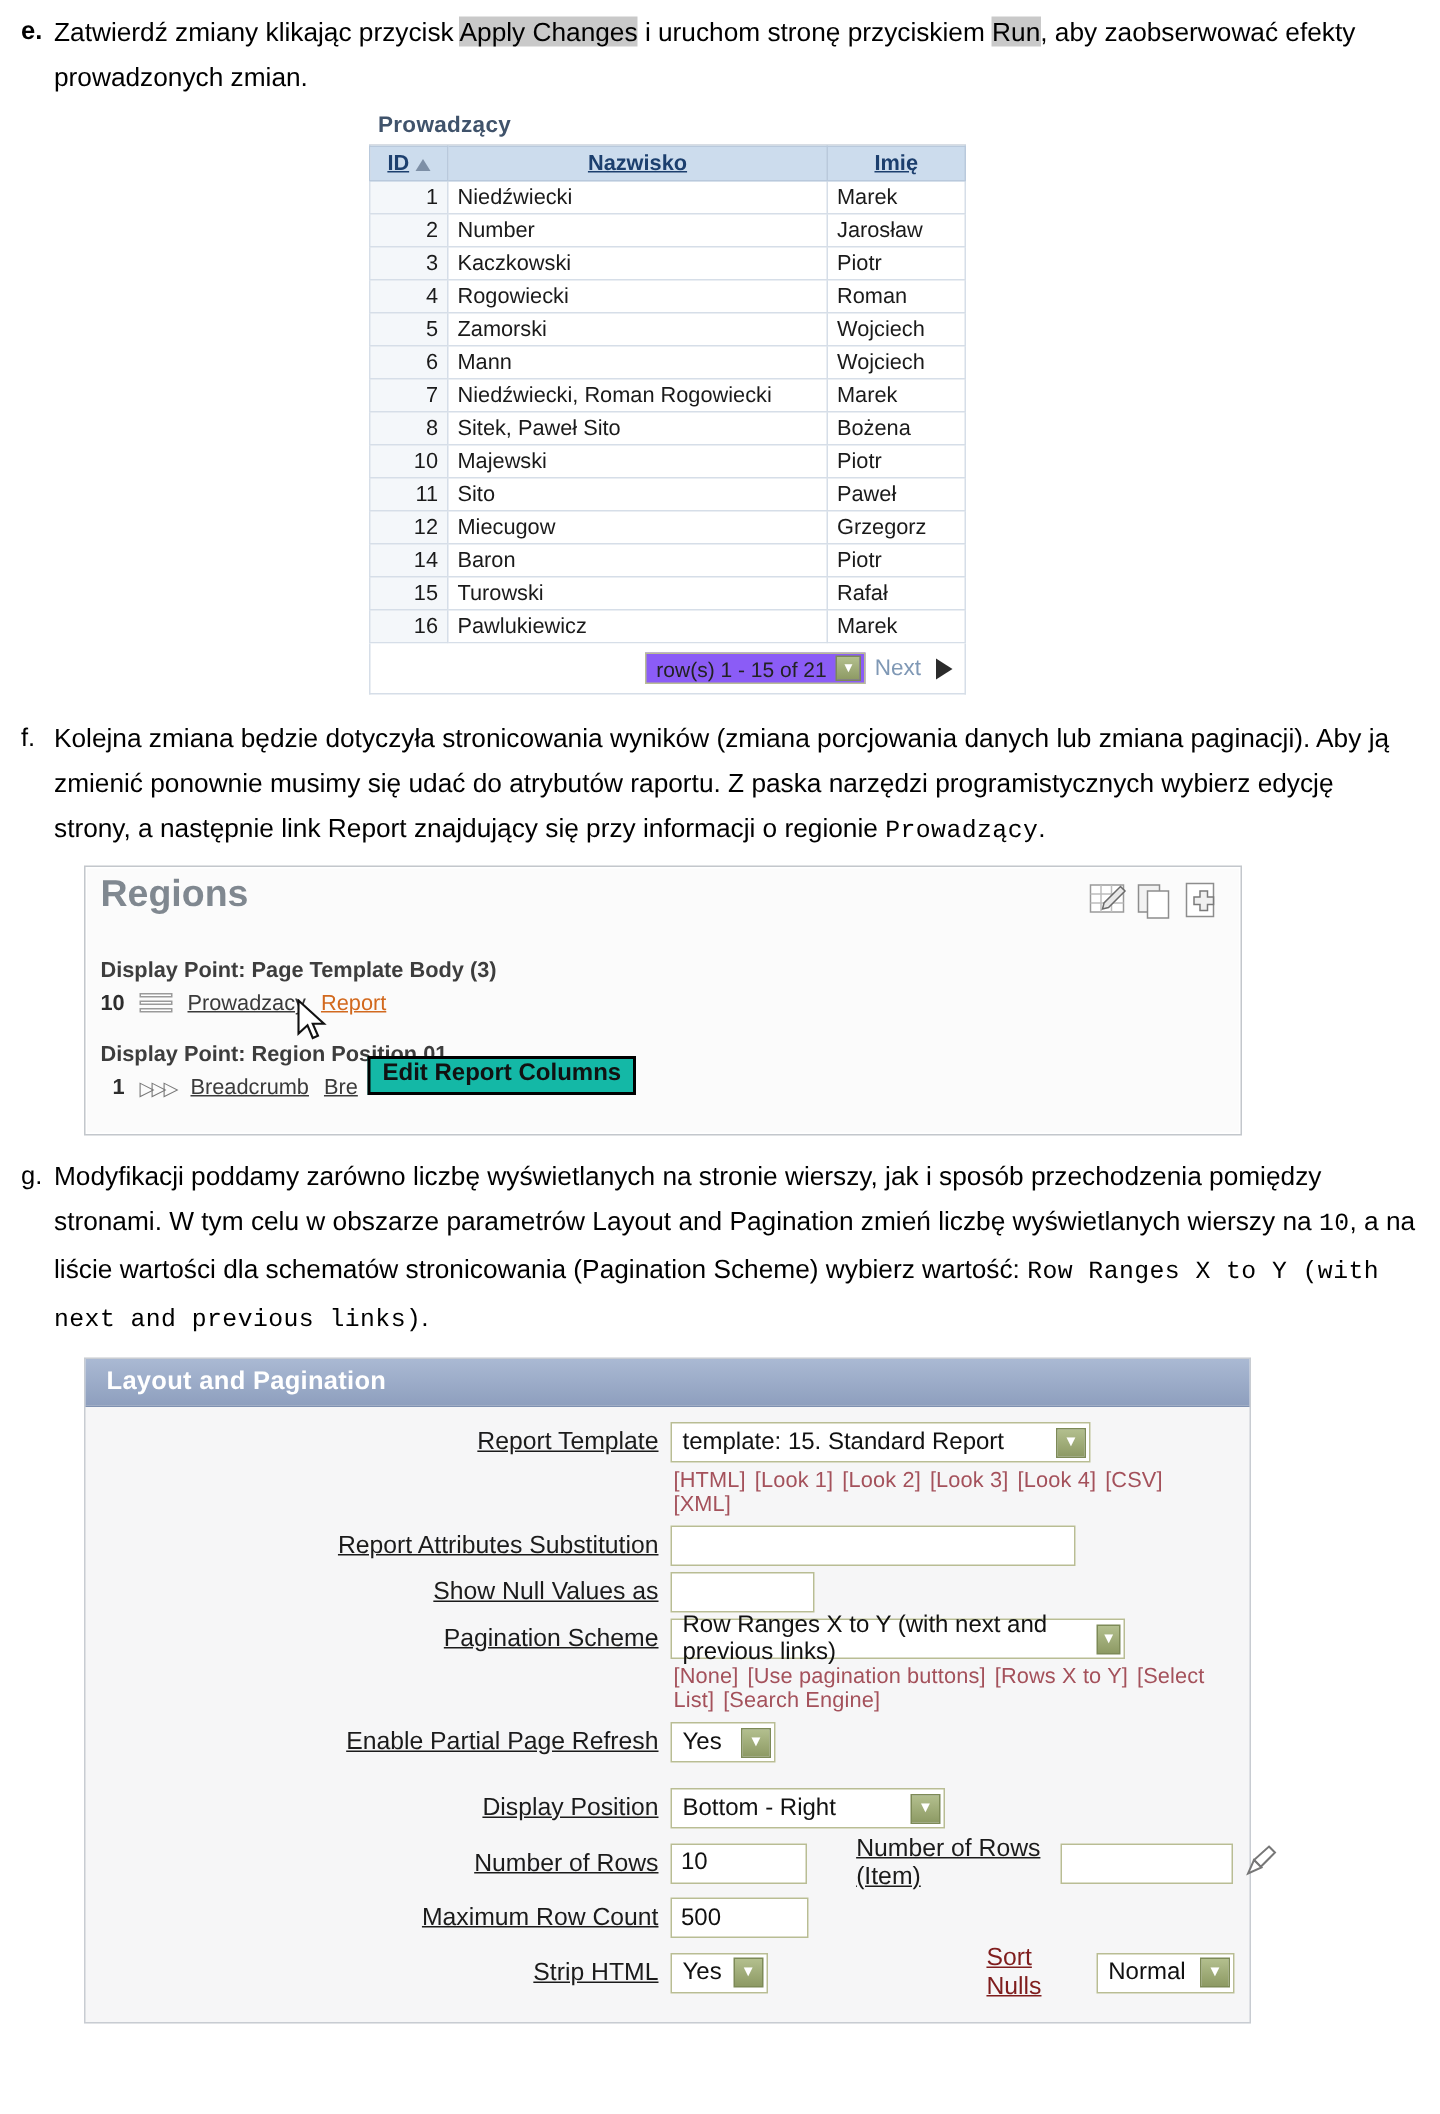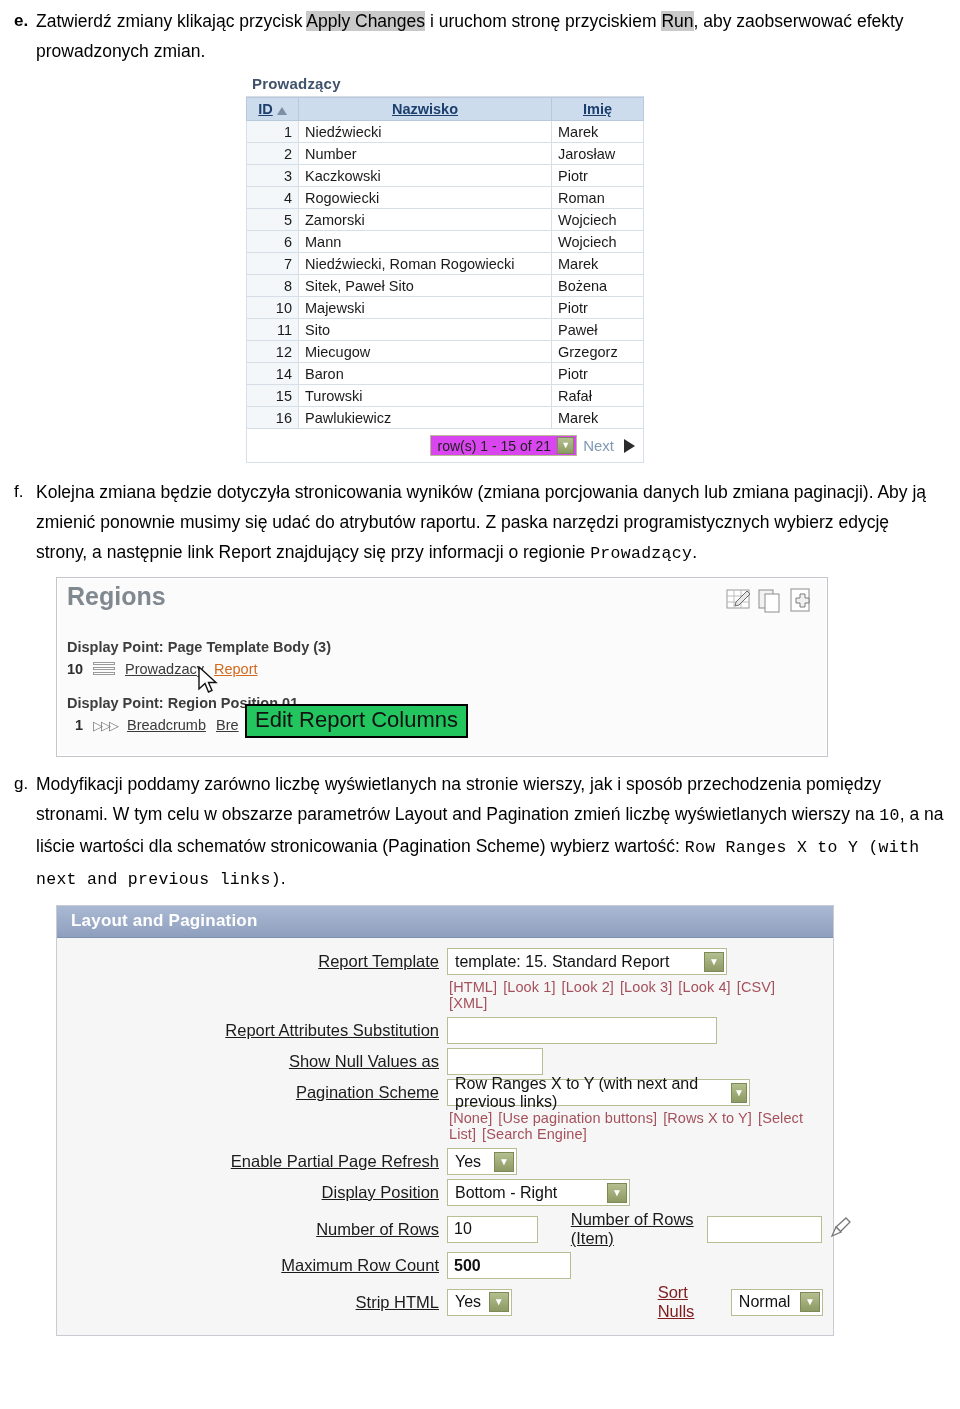--- a/index.html
+++ b/index.html
@@ -47,21 +47,21 @@
     background:#ffffff; height:22px;
   }
   table.rpt tbody td.c-id { text-align:right; background:#f4f7fa; width:52px; }
   table.rpt tbody td.c-im { width:92px; }
   .sort-arrow { display:inline-block; width:0;height:0;
     border-left:5px solid transparent; border-right:5px solid transparent;
     border-bottom:8px solid #7d8fa6; margin-left:4px; vertical-align:-1px; }
   .rpt-foot { border:1px solid #d6dee8; border-top:none; padding:6px 8px;
      display:flex; justify-content:flex-end; align-items:center; gap:6px; background:#fff;}
   .pagebox {
-    border:1px solid #b9bd94; background:#d946ef; display:flex; align-items:center;
+    border:1px solid #b9bd94; background:#8b5cf6; display:flex; align-items:center;
     font-size:14px; color:#222; padding:1px 2px 1px 7px; gap:6px;justify-content:space-between;
   }
   .sel-arrow {
     width:17px;height:17px;background:linear-gradient(#b3bf8e,#8d9a64);
     border:1px solid #7d8a57; display:flex;align-items:center;justify-content:center;
     color:#fff;font-size:9px;line-height:1;
   }
   .next-link { color:#7f98b5; font-size:15px; }
   .next-tri { display:inline-block;width:0;height:0;
     border-top:7px solid transparent;border-bottom:7px solid transparent;
@@ -79,22 +79,22 @@
   .rg-line { font-size:14.5px; color:#3d3d3d; font-weight:700; padding-left:10px; }
   .rg-row { display:flex; align-items:center; gap:10px; padding-left:10px; font-size:14.5px; }
   .rg-num { font-weight:700; width:16px; text-align:right; color:#2d2d2d;}
   .rg-link { color:#3a3a3a; text-decoration:underline; }
   .rg-link.orange { color:#d2691e; text-decoration:underline; }
   .stack-icon { display:inline-block; width:22px; }
   .stack-icon i { display:block; height:3px; background:#fff; border:1px solid #9a9a9a; margin-bottom:2px;}
   .tri3 { color:#777; letter-spacing:-2px; font-size:13px; }
   .tooltip {
     position:absolute; left:188px; top:126px;
-    background:#22c55e; border:2px solid #000; padding:1px 8px 3px 8px;
-    font-size:22px; color:#111; font-weight:400; white-space:nowrap;
+    background:#14b8a6; border:2px solid #000; padding:1px 8px 3px 8px;
+    font-size:16px; color:#111; font-weight:700; white-space:nowrap;
   }
   .cursor-arrow { position:absolute; left:140px; top:88px; }
 
   
   .lay {
     margin:10px 0 0 56px; width:778px; border:1px solid #c8ccd2;
     background:#f6f6f7;
   }
   .lay-hd {
     background:linear-gradient(#aab9d3,#8e9fbe);
@@ -359,21 +359,21 @@
     <div class="frow" style="margin-top:3px;">
       <div class="flabel">Enable Partial Page Refresh</div>
       <div class="fctl">
         <div class="sel" style="width:70px;">
           <span>Yes</span>
           <span class="sel-arrow">▼</span>
         </div>
       </div>
     </div>
 
-    <div class="frow" style="margin-top:4px;">
+    <div class="frow" style="margin-top:17px;">
       <div class="flabel">Display Position</div>
       <div class="fctl">
         <div class="sel" style="width:183px;">
           <span>Bottom - Right</span>
           <span class="sel-arrow">▼</span>
         </div>
       </div>
     </div>
 
     <div class="frow" style="margin-top:4px;">
@@ -392,21 +392,21 @@
             <path d="M16 2l4 4-9.5 9.5-4.5-4.5z" fill="#fff" stroke="#777" stroke-width="1.3"></path>
             <path d="M6 11l-4 9 9-4z" fill="#fff" stroke="#777" stroke-width="1.3"></path>
           </svg>
         </span>
       </div>
     </div>
 
     <div class="frow" style="margin-top:4px;">
       <div class="flabel">Maximum Row Count</div>
       <div class="fctl">
-        <div class="inp" style="width:124px;font-weight:bold;">
+        <div class="inp" style="width:92px;">
           <span>500</span>
         </div>
       </div>
     </div>
 
     <div class="frow" style="margin-top:4px;">
       <div class="flabel">Strip HTML</div>
       <div class="fctl">
         <div class="sel" style="width:70px;">
           <span>Yes</span>

